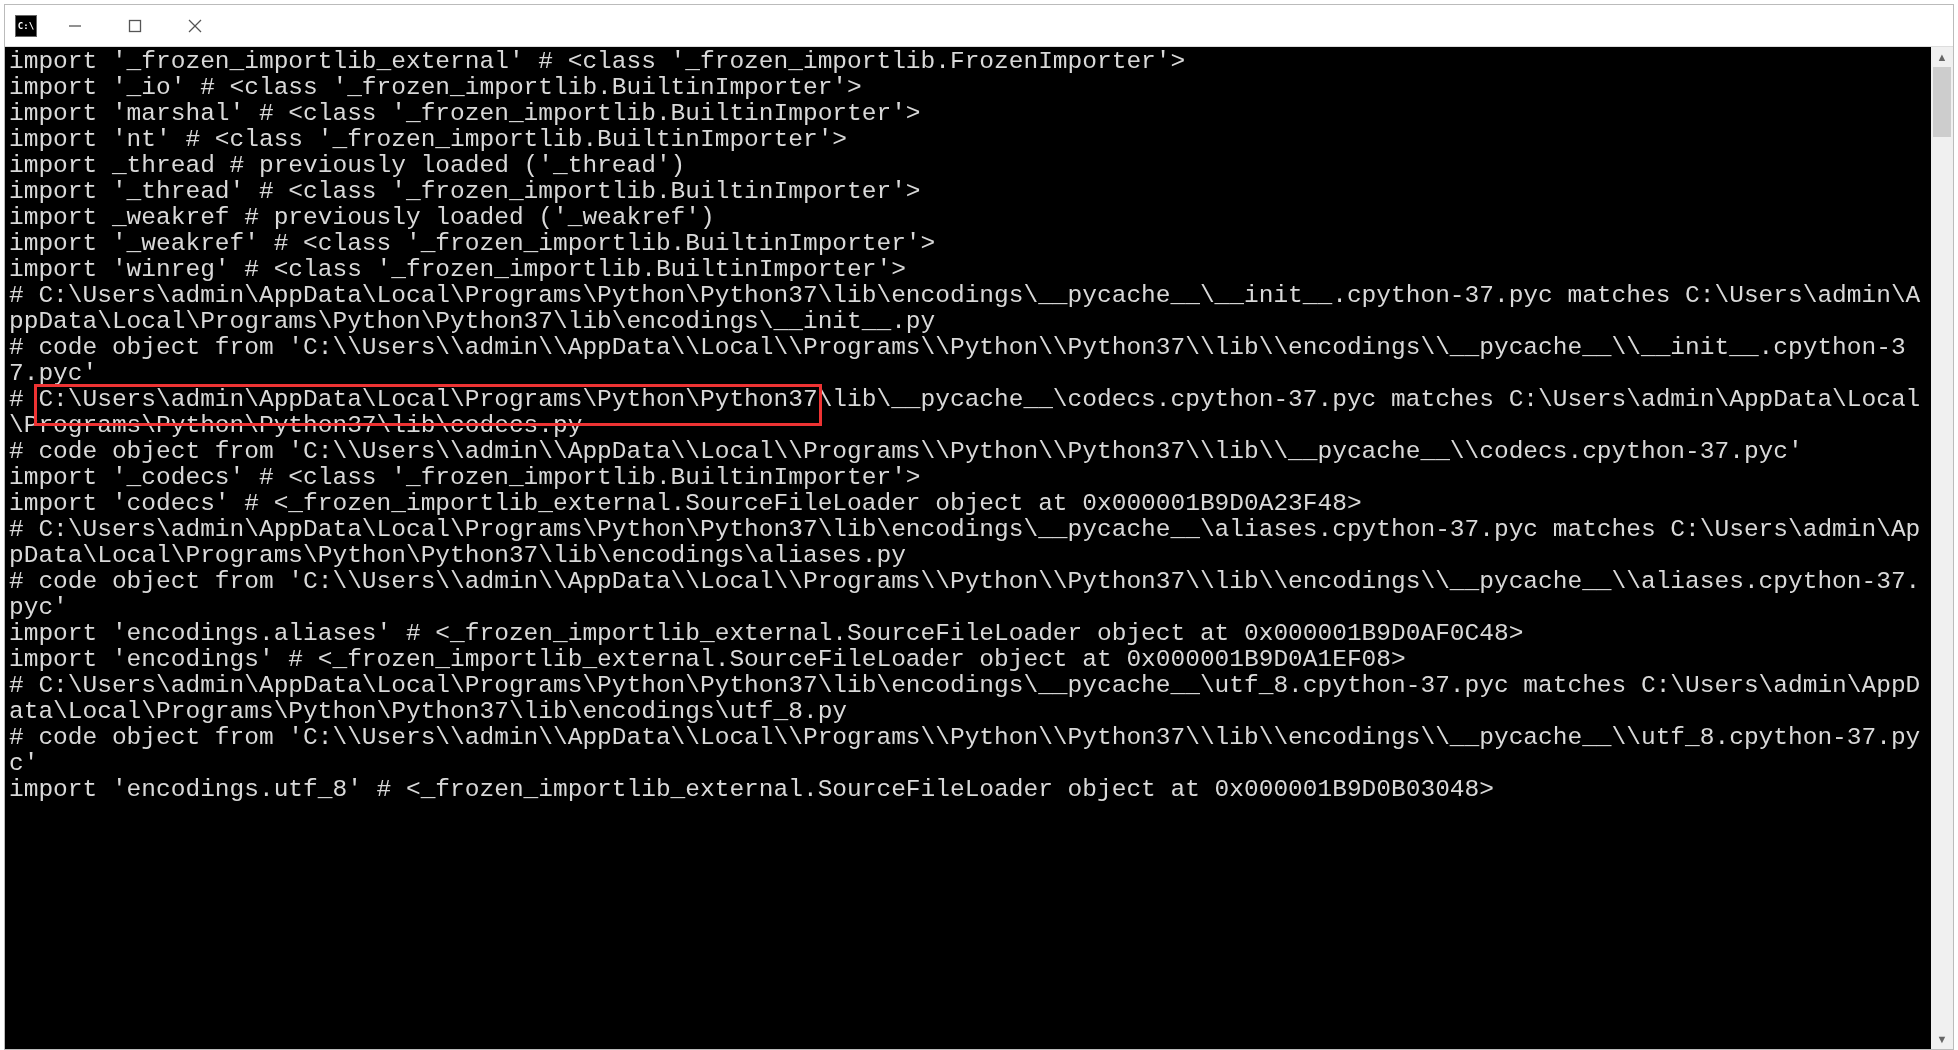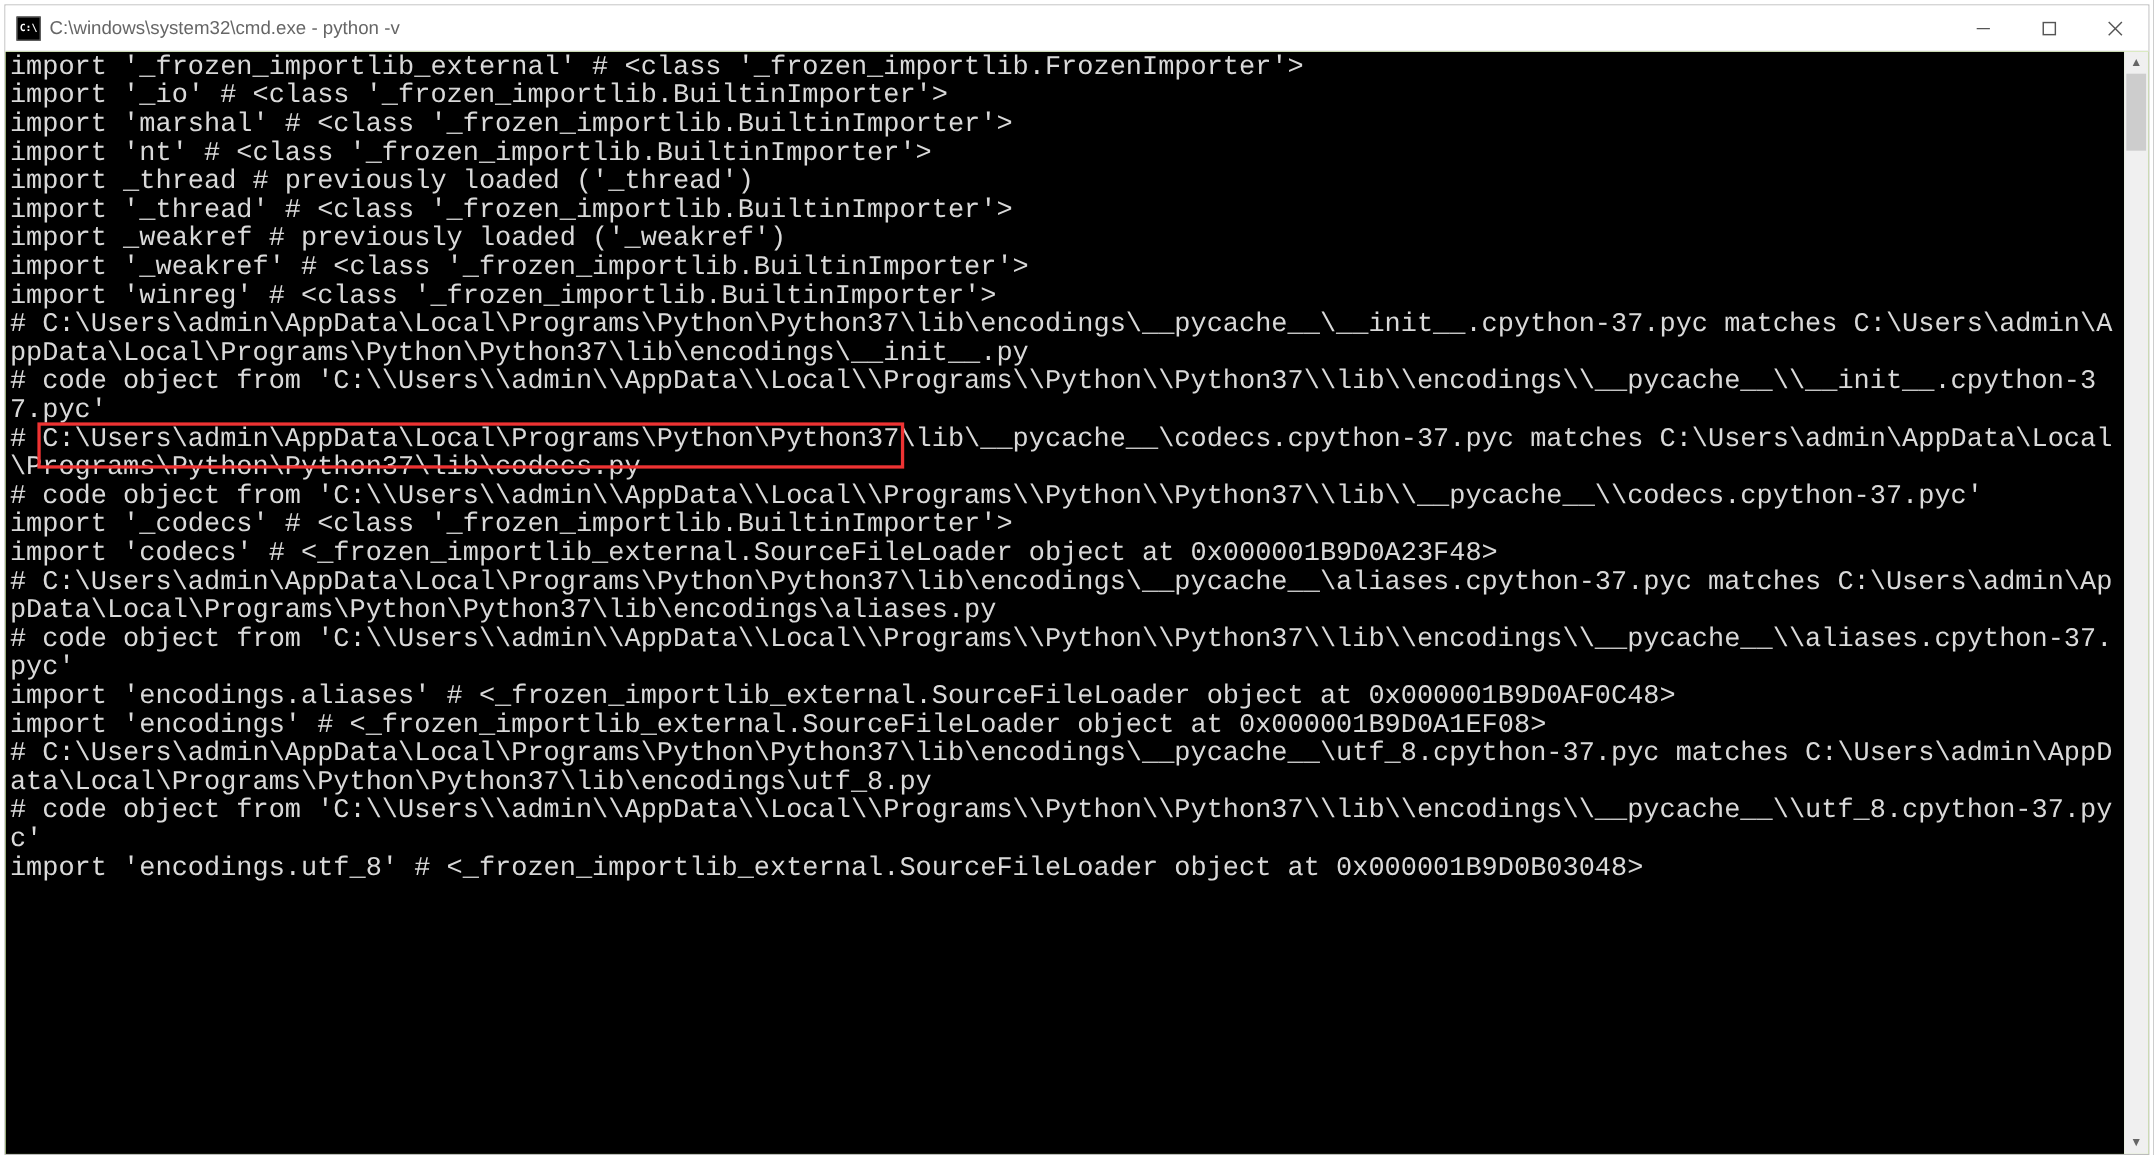--- a/index.html
+++ b/index.html
@@ -58,21 +58,21 @@
     height: 100%;
     display: flex;
     align-items: center;
     justify-content: center;
     color: #555;
   }
   .window-controls .ctrl svg { width: 14px; height: 14px; }
   .terminal-wrap {
     flex: 1 1 auto;
     display: flex;
-    background: #bef264;
+    background: #a16207;
     position: relative;
     overflow: hidden;
   }
   .terminal {
     flex: 1 1 auto;
     background: #000;
     color: #d9d9d9;
     font-family: "NSimSun","SimSun","Consolas","Courier New",monospace;
     font-size: 24.5px;
     line-height: 26px;
@@ -107,21 +107,20 @@
     color: #666;
     font-size: 11px;
   }
 </style>
 </head>
 <body>
 
 <div class="window">
   <div class="titlebar">
     <div class="app-icon">C:\</div>
-    <div class="title-text">C:\windows\system32\cmd.exe - python  -v</div>
     <div class="window-controls">
       <div class="ctrl">
         <svg viewBox="0 0 14 14">
             <line x1="1" y1="7" x2="13" y2="7" stroke="currentColor" stroke-width="1.3"></line>
           </svg>
       </div>
       <div class="ctrl">
         <svg viewBox="0 0 14 14">
             <rect x="1.5" y="1.5" width="11" height="11" fill="none" stroke="currentColor" stroke-width="1.3"></rect>
           </svg>

